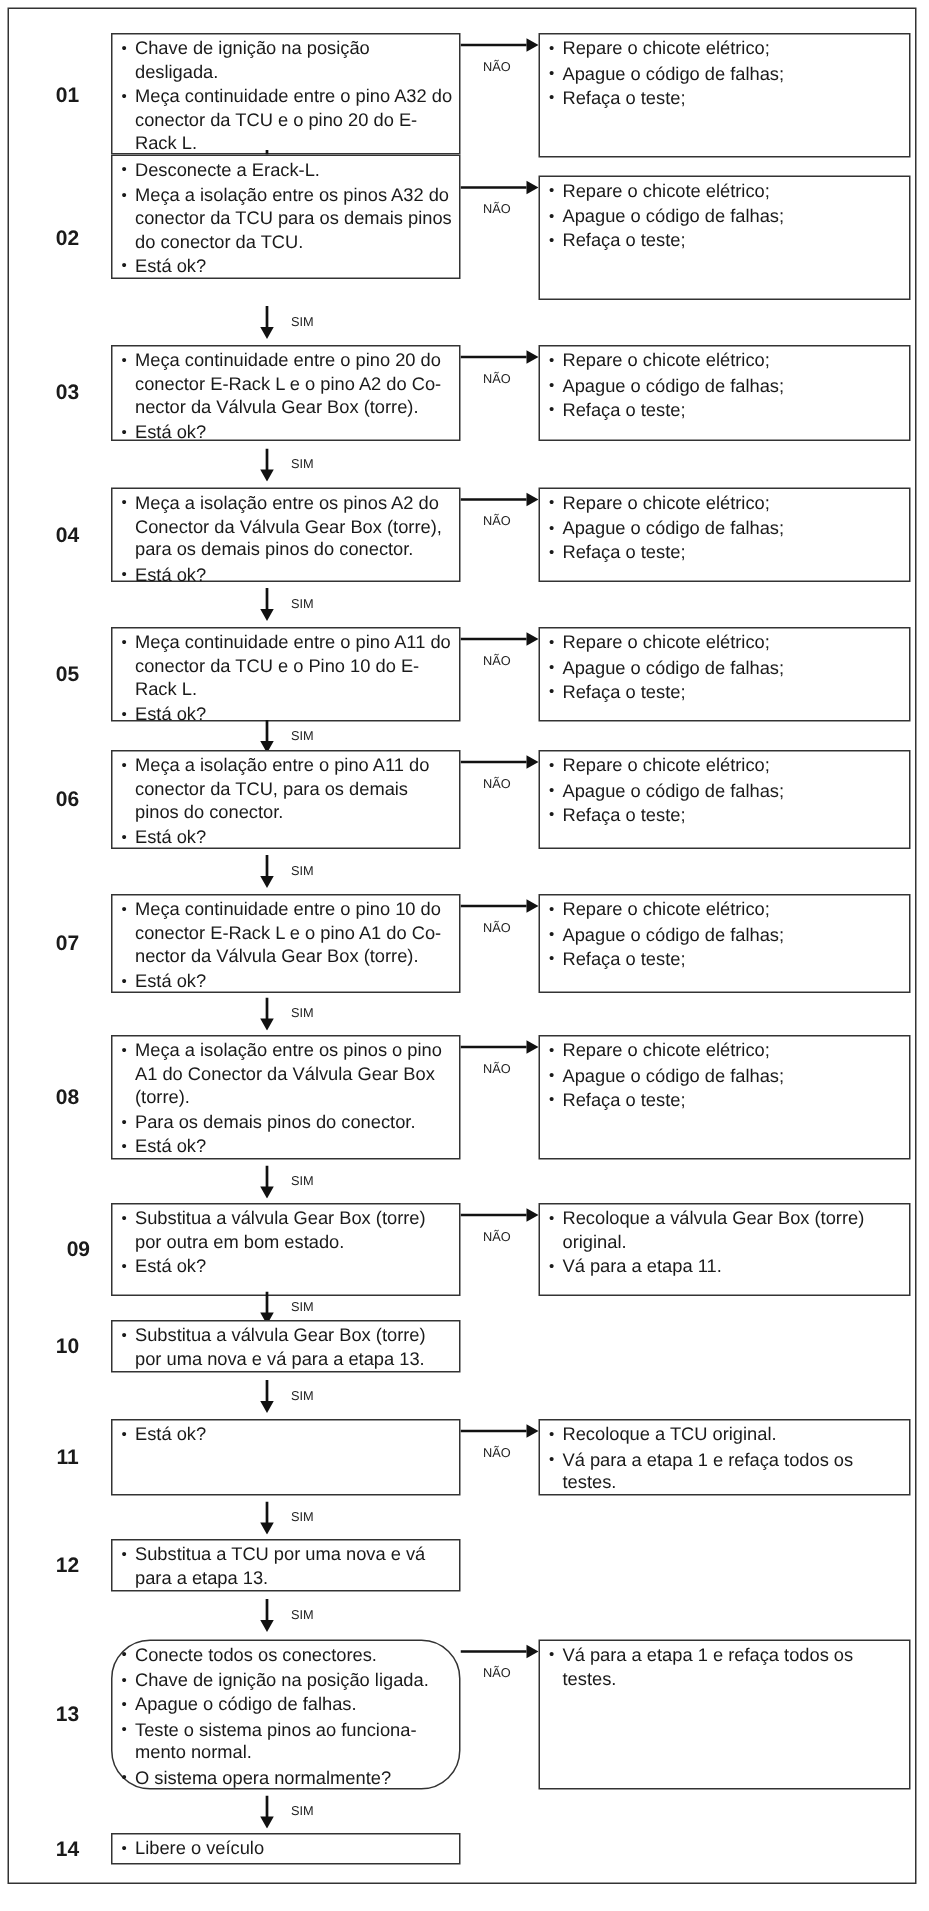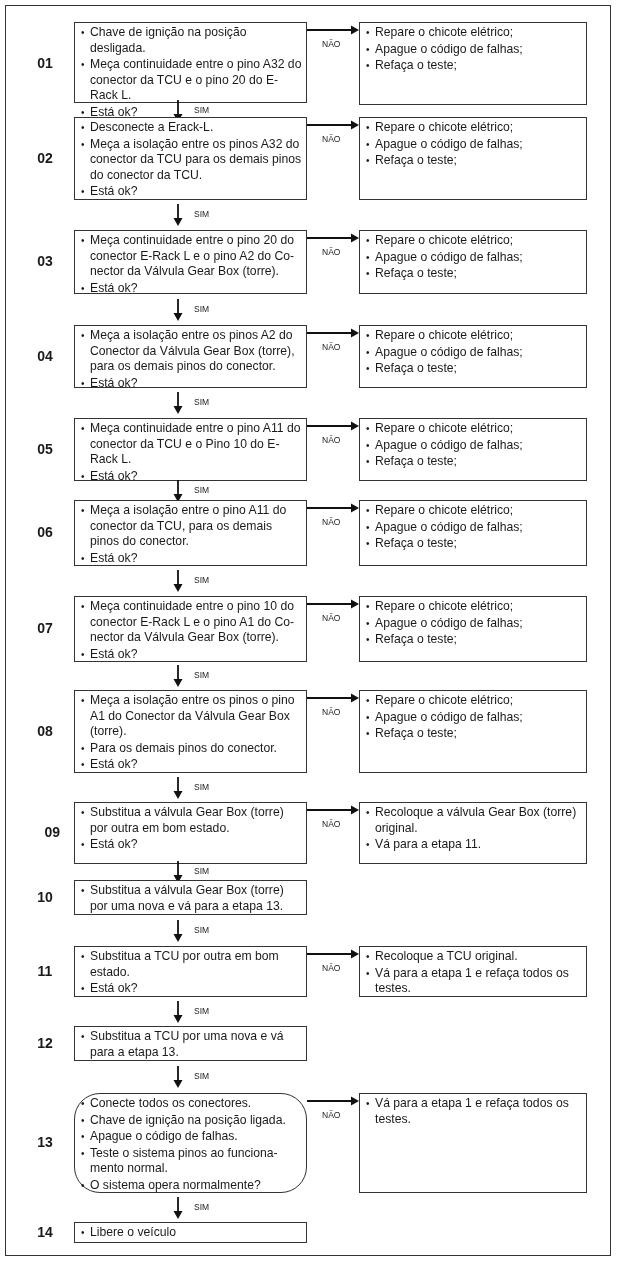--- a/index.html
+++ b/index.html
@@ -4,21 +4,21 @@
 <style>
   html, body { margin:0; padding:0; background:#ffffff; }
   body { width:619px; height:1274px; position:relative; overflow:hidden;
          font-family:"Liberation Sans", sans-serif; color:#1a1a1a; }
   .frame { position:absolute; left:5px; top:5px; width:606px; height:1251px;
            border:1.5px solid #333; box-sizing:border-box; }
   .step-num { position:absolute; left:30px; width:30px; font-weight:bold; font-size:14px; text-align:center; }
   .box { position:absolute; border:1.3px solid #333; box-sizing:border-box; background:#fff;
          font-size:12.2px; line-height:15.5px; padding:2px 4px 2px 6px; }
   .lbox { left:74px; width:233px; }
-  .rbox { left:359px; width:228px; }
+  .rbox { left:359px; width:248px; }
   .box ul { list-style:none; margin:0; padding:0; }
   .box li { position:relative; padding-left:9px; margin-bottom:1px; }
   .box li::before { content:"•"; position:absolute; left:0; top:0; font-size:10px; }
   .harrow { position:absolute; left:307px; width:52px; height:12px; }
   .nao { position:absolute; left:322px; font-size:8.5px; color:#222; }
   .varrow { position:absolute; left:172px; width:12px; height:22px; }
   .sim { position:absolute; left:194px; font-size:8.5px; color:#222; }
 </style>
 </head>
 <body>
@@ -44,21 +44,21 @@
       <line x1="0" y1="6" x2="44" y2="6" stroke="#111" stroke-width="1.8"></line>
       <polygon points="44,1.5 52,6 44,10.5" fill="#111"></polygon>
     </svg>
     <div class="nao" style="top: 39px;">NÃO</div>
     <svg class="varrow" style="top: 100px;">
       <line x1="6" y1="0" x2="6" y2="15" stroke="#111" stroke-width="1.8"></line>
       <polygon points="1.5,14 10.5,14 6,22" fill="#111"></polygon>
     </svg>
     <div class="sim" style="top: 105px;">SIM</div>
     <div class="step-num" style="top: 149.5px;">02</div>
-    <div class="box lbox" style="top: 117px; height: 83px;">
+    <div class="box lbox" style="top: 103px; height: 83px;">
       <ul>
         <li>Desconecte a Erack-L.</li>
         <li>Meça a isolação entre os pinos A32 do conector da TCU para os demais pinos do conector da TCU.</li>
         <li>Está ok?</li>
       </ul>
     </div>
     <div class="box rbox" style="top: 117px; height: 83px;">
       <ul>
         <li>Repare o chicote elétrico;</li>
         <li>Apague o código de falhas;</li>
@@ -250,21 +250,20 @@
       </ul>
     </div>
     <svg class="varrow" style="top: 919.5px;">
       <line x1="6" y1="0" x2="6" y2="15" stroke="#111" stroke-width="1.8"></line>
       <polygon points="1.5,14 10.5,14 6,22" fill="#111"></polygon>
     </svg>
     <div class="sim" style="top: 924.5px;">SIM</div>
     <div class="step-num" style="top: 962.5px;">11</div>
     <div class="box lbox" style="top: 946px; height: 51px;">
       <ul>
-        <li>Substitua a TCU por outra em bom estado.</li>
         <li>Está ok?</li>
       </ul>
     </div>
     <div class="box rbox" style="top: 946px; height: 51px;">
       <ul>
         <li>Recoloque a TCU original.</li>
         <li>Vá para a etapa 1 e refaça todos os testes.</li>
       </ul>
     </div>
     <svg class="harrow" style="top: 948px;">

